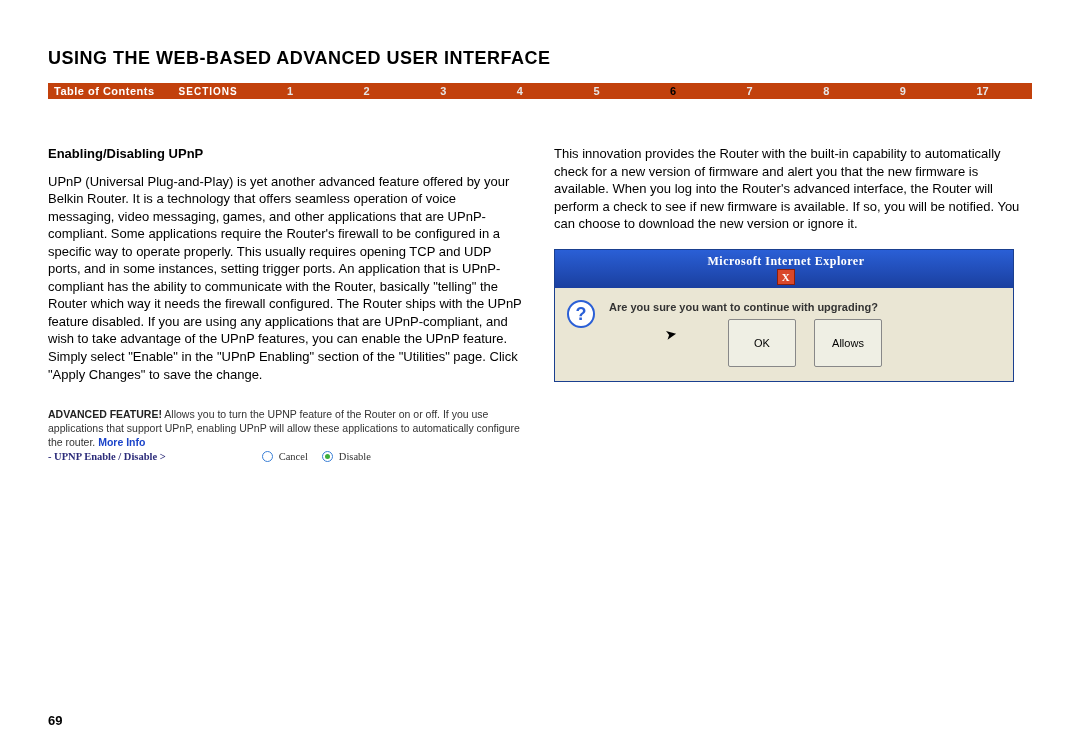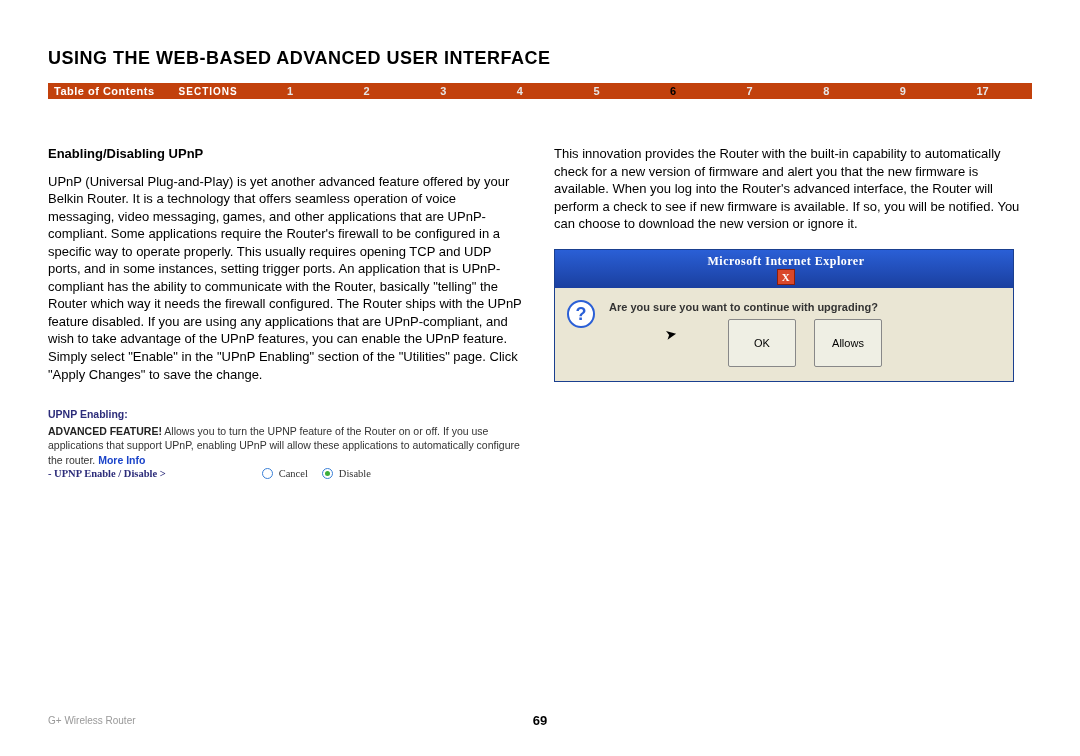--- a/index.html
+++ b/index.html
@@ -240,21 +240,20 @@
       <span class="section-num">17</span>
     </div>
   </div>
 
   <div class="columns">
     <div class="col">
       <div class="col-heading">Enabling/Disabling UPnP</div>
       <div class="body-text">UPnP (Universal Plug-and-Play) is yet another advanced feature offered by your Belkin Router. It is a technology that offers seamless operation of voice messaging, video messaging, games, and other applications that are UPnP-compliant. Some applications require the Router's firewall to be configured in a specific way to operate properly. This usually requires opening TCP and UDP ports, and in some instances, setting trigger ports. An application that is UPnP-compliant has the ability to communicate with the Router, basically "telling" the Router which way it needs the firewall configured. The Router ships with the UPnP feature disabled. If you are using any applications that are UPnP-compliant, and wish to take advantage of the UPnP features, you can enable the UPnP feature. Simply select "Enable" in the "UPnP Enabling" section of the "Utilities" page. Click "Apply Changes" to save the change.</div>
 
       <div class="upnp-box">
-        <div class="upnp-title">UPNP Enabling:</div>
         <div class="upnp-desc">
           <b>ADVANCED FEATURE!</b><span> Allows you to turn the UPNP feature of the Router on or off. If you use applications that support UPnP, enabling UPnP will allow these applications to automatically configure the router. </span><span class="upnp-more">More Info</span>
         </div>
         <div class="upnp-toggle-row">
           <span class="upnp-toggle-label">- UPNP Enable / Disable &gt;</span>
           <span class="radio"></span>
           <span class="radio-label">Cancel</span>
           <span class="radio">
               <span class="radio-dot"></span>
             </span>
@@ -281,16 +280,15 @@
               <button class="dlg-btn">Allows</button>
             </div>
           </div>
         </div>
       </div>
     </div>
   </div>
 </div>
 
 <div class="footer">
-  <span class="footer-product">G+ Wireless Router</span>
   <span class="footer-page">69</span>
   <span class="footer-spacer"></span>
 </div>
 
 </body></html>

